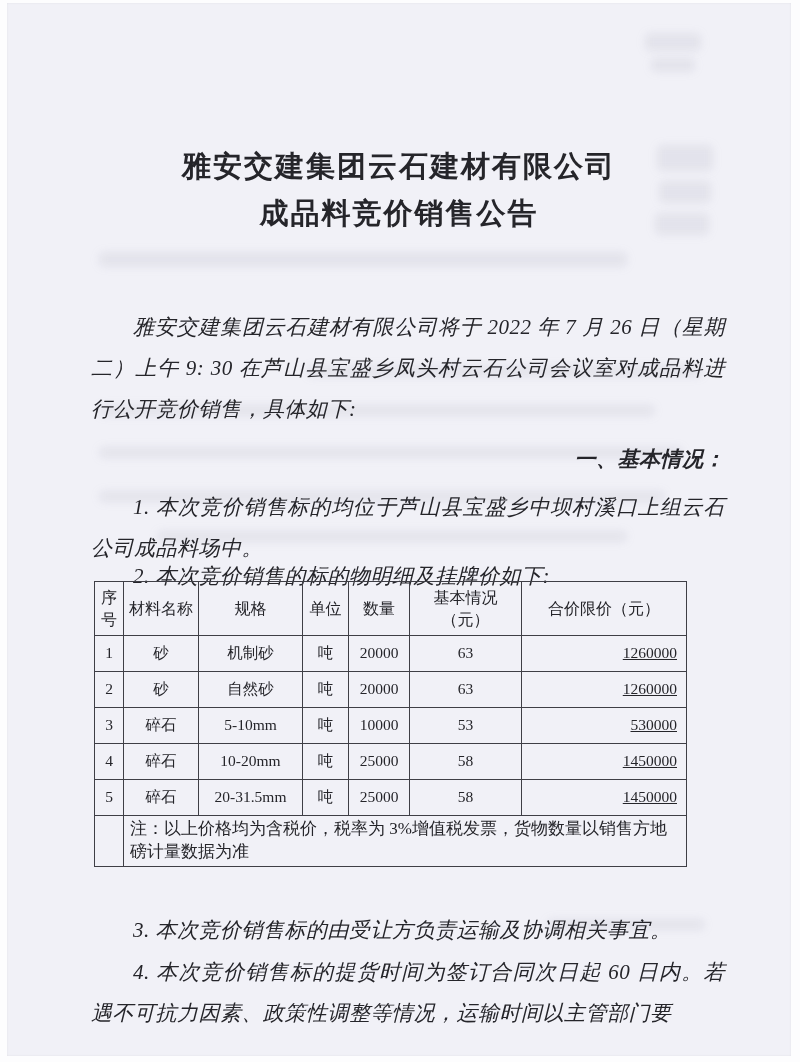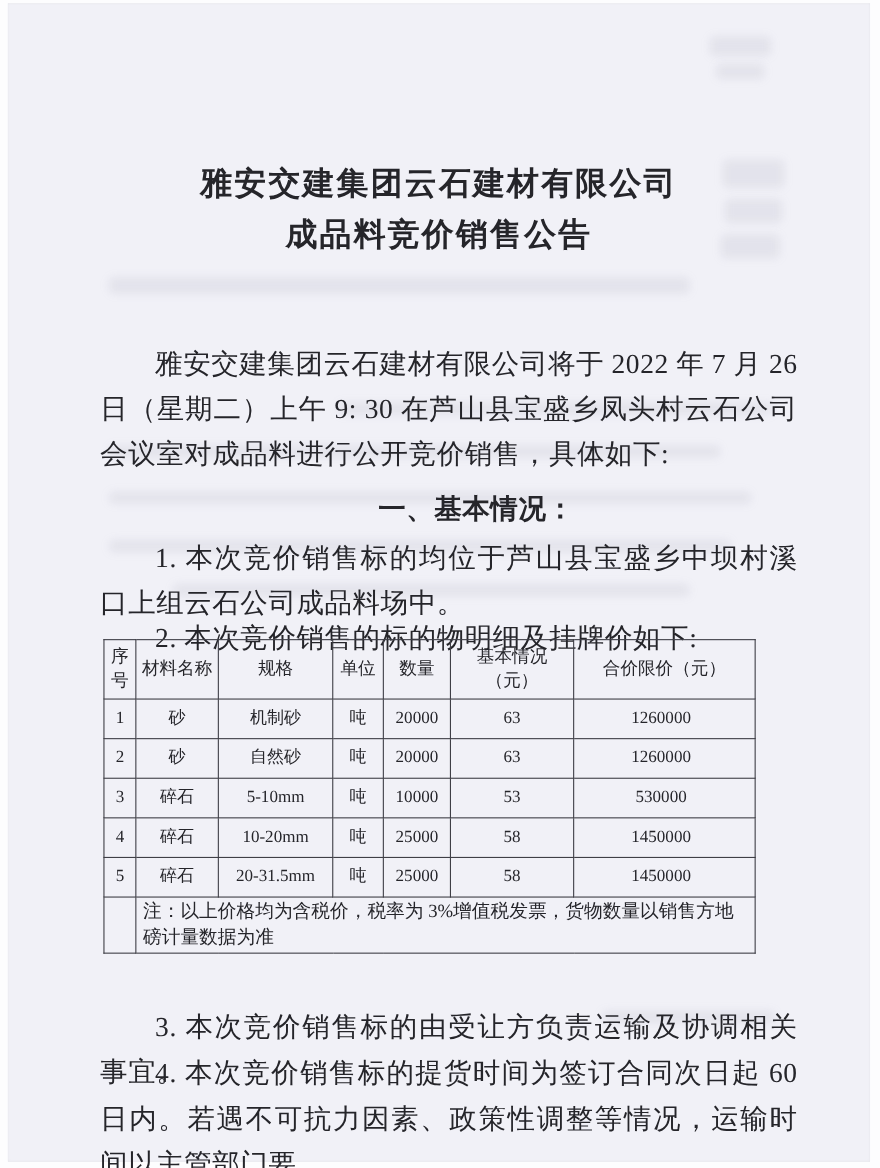--- a/index.html
+++ b/index.html
@@ -33,27 +33,28 @@
     position:absolute;left:0;width:100%;
     text-align:center;
     font-size:29px;font-weight:bold;
     letter-spacing:2px;
     white-space:nowrap;
   }
   .t1{top:144px;}
   .t2{top:191px;}
   .para{
     position:absolute;left:84px;width:634px;
-    font-size:25px;line-height:41px;
+    font-size:21px;line-height:41px;
     text-align:justify;
     text-indent:2em;
     letter-spacing:0.5px;
+    font-style:italic;
   }
   .p-intro{top:283px;}
-  .p-head{top:415px;font-weight:bold;text-align:center;}
+  .p-head{top:415px;font-weight:bold;text-align:right;}
   .p-item1{top:456px;margin-top:28px;}
   .p-item2{top:532px;}
   .p-item3{top:886px;}
   .p-item4{top:928px;}
   table.goods{
     position:absolute;left:87px;top:578px;
     width:592px;
     border-collapse:collapse;
     table-layout:fixed;
     font-size:15.5px;
@@ -65,21 +66,21 @@
     vertical-align:middle;
     padding:2px 3px;
     font-weight:normal;
     line-height:1.35;
     overflow:hidden;
   }
   table.goods tr.hdr th{height:49px;font-size:16px;}
   table.goods tr.datarow td{height:31px;}
   table.goods tr.totalrow td{height:23px;}
   table.goods tr.noterow td{height:21px;font-size:17px;text-align:left;padding-left:6px;letter-spacing:0;}
-  table.goods td.c6{text-align:center;padding-right:9px;}
+  table.goods td.c6{text-align:right;padding-right:9px;text-decoration:underline;}
   col.w0{width:29px;} col.w1{width:75px;} col.w2{width:104px;}
   col.w3{width:46px;} col.w4{width:61px;} col.w5{width:112px;} col.w6{width:165px;}
 </style>
 </head>
 <body>
 
 <div class="page">
 
   <div class="smudge" style="left:638px;top:30px;width:56px;height:18px;"></div>
   <div class="smudge" style="left:644px;top:55px;width:44px;height:14px;"></div>

